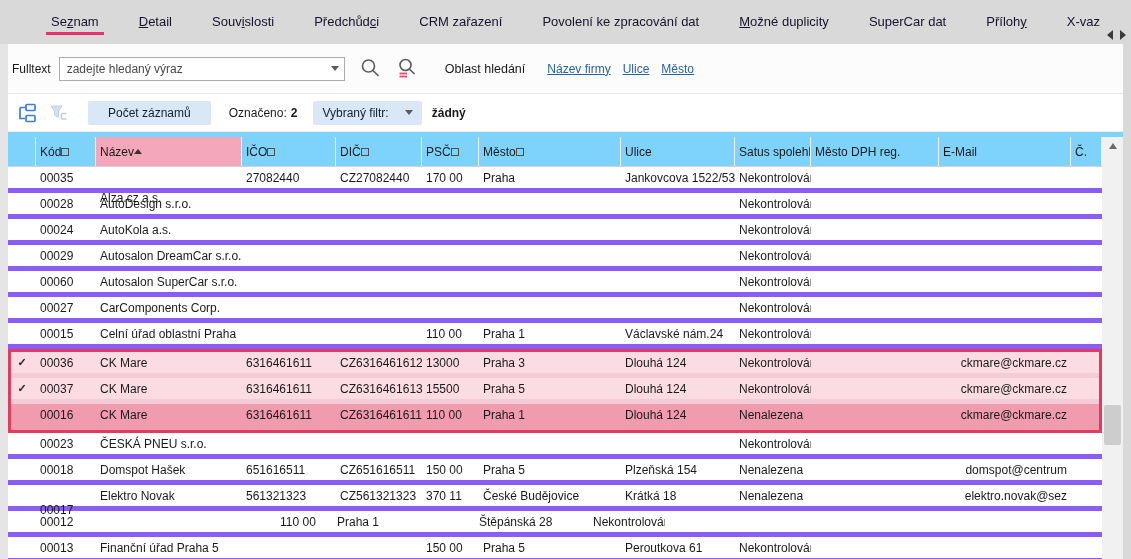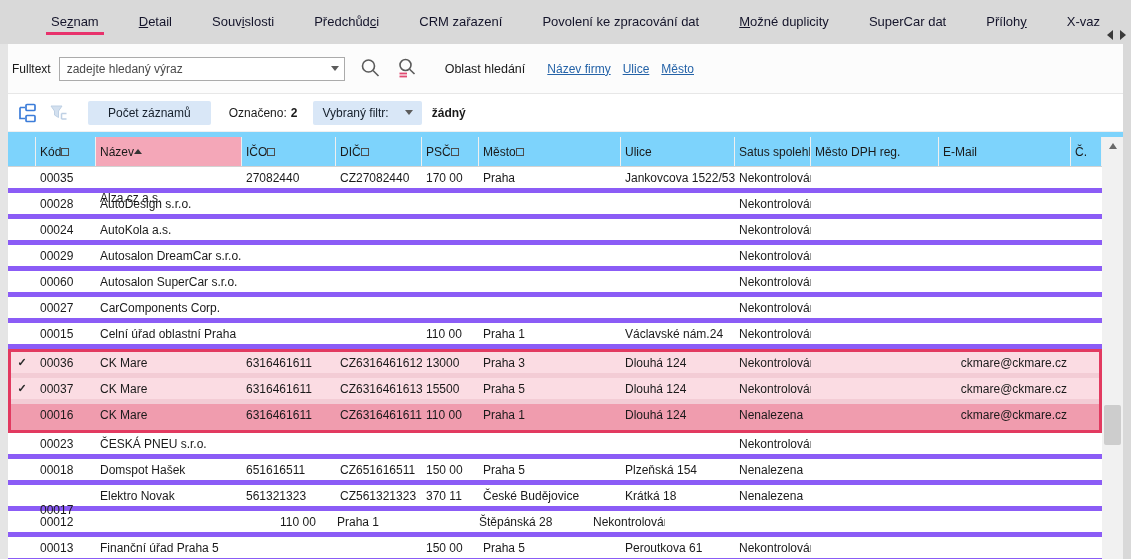--- a/index.html
+++ b/index.html
@@ -378,33 +378,35 @@
                 <div class="cell check" style="width: 28px;"></div>
                 <div class="cell kod" style="width: 60px;">00018</div>
                 <div class="cell nazev" style="width: 146px;">Domspot Hašek</div>
                 <div class="cell ico" style="width: 94px;">651616511</div>
                 <div class="cell dic" style="width: 86px;">CZ651616511</div>
                 <div class="cell psc" style="width: 57px;">150 00</div>
                 <div class="cell mesto" style="width: 142px;">Praha 5</div>
                 <div class="cell ulice" style="width: 114px;">Plzeňská 154</div>
                 <div class="cell status" style="width: 76px;">Nenalezena</div>
                 <div class="cell zeme" style="width: 128px;"></div>
+                <div class="cell email" style="width: 132px;">domspot@centrum</div>
                 <div class="cell c" style="flex: 1 1 0%;"></div>
               </div>
               <div class="row">
                 <div class="cell check" style="width: 28px;"></div>
                 <div class="cell kod" style="width: 60px; margin-top: 28px;">00017</div>
                 <div class="cell nazev" style="width: 146px;">Elektro Novak</div>
                 <div class="cell ico" style="width: 94px;">561321323</div>
                 <div class="cell dic" style="width: 86px;">CZ561321323</div>
                 <div class="cell psc" style="width: 57px;">370 11</div>
                 <div class="cell mesto" style="width: 142px;">České Budějovice</div>
                 <div class="cell ulice" style="width: 114px;">Krátká 18</div>
                 <div class="cell status" style="width: 76px;">Nenalezena</div>
                 <div class="cell zeme" style="width: 128px;"></div>
+                <div class="cell email" style="width: 132px;">elektro.novak@sez</div>
                 <div class="cell c" style="flex: 1 1 0%;"></div>
               </div>
               <div class="row">
                 <div class="cell check" style="width: 28px;"></div>
                 <div class="cell kod" style="width: 60px;">00012</div>
                 <div class="cell ico" style="width: 94px;"></div>
                 <div class="cell dic" style="width: 86px;"></div>
                 <div class="cell psc" style="width: 57px;">110 00</div>
                 <div class="cell mesto" style="width: 142px;">Praha 1</div>
                 <div class="cell ulice" style="width: 114px;">Štěpánská 28</div>

